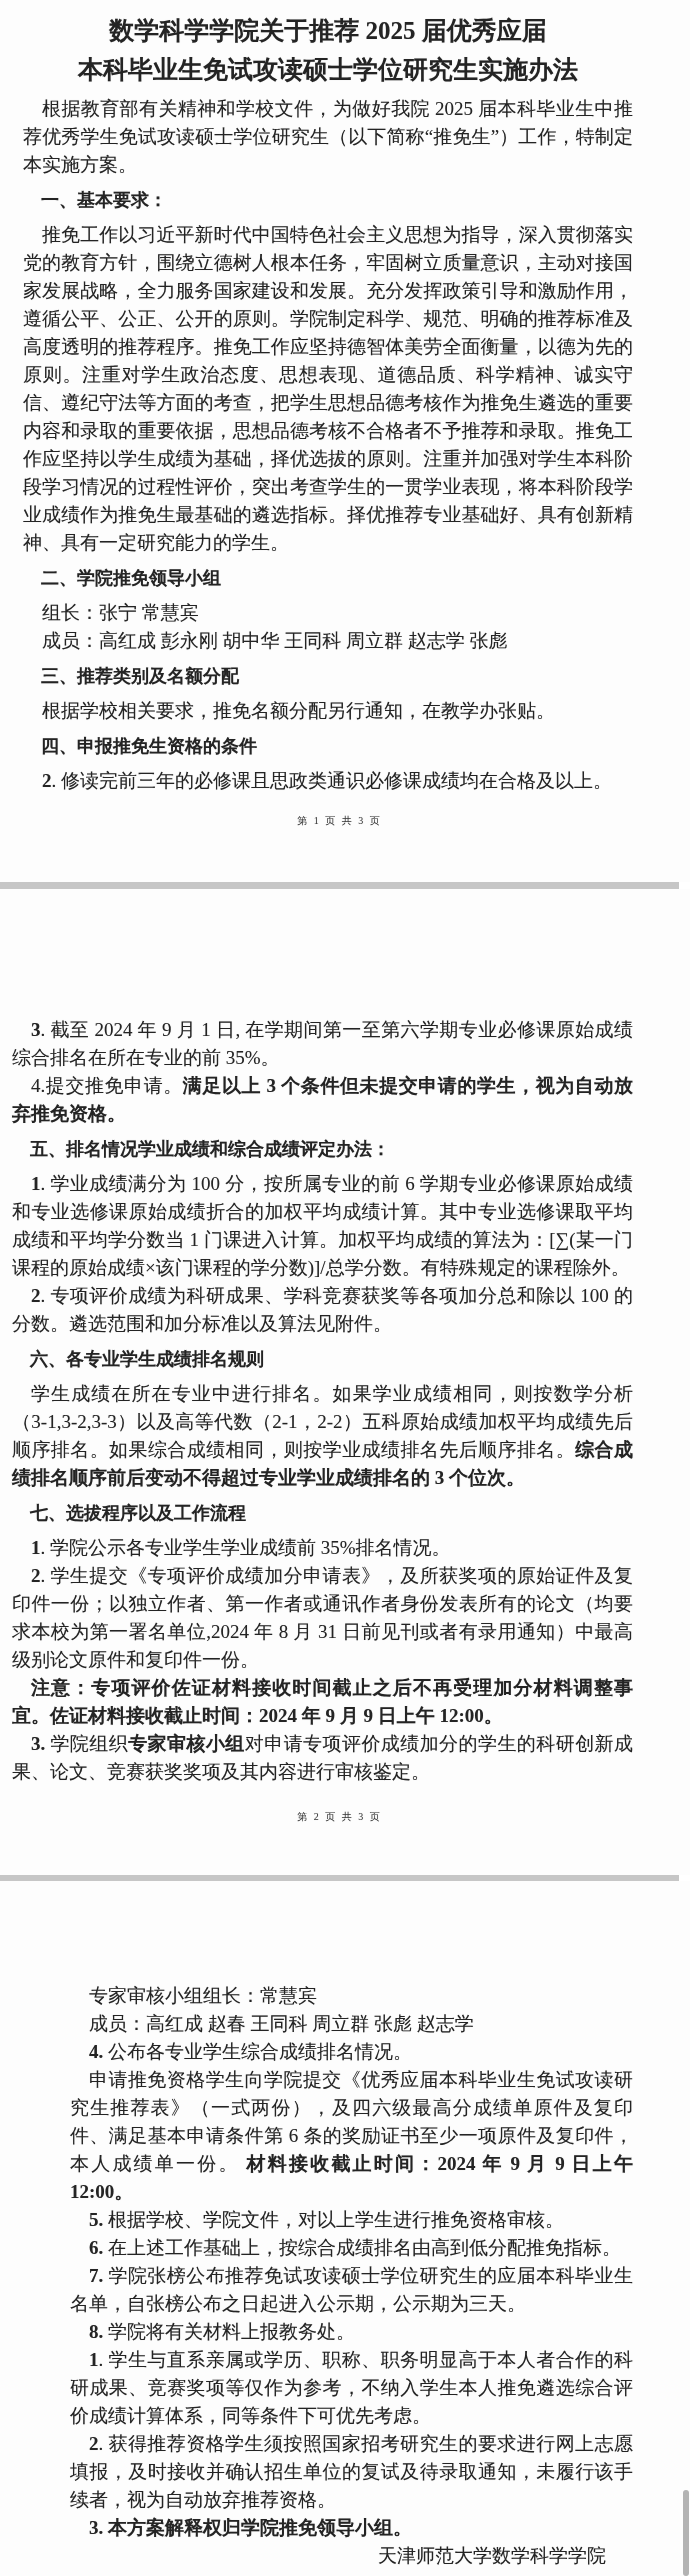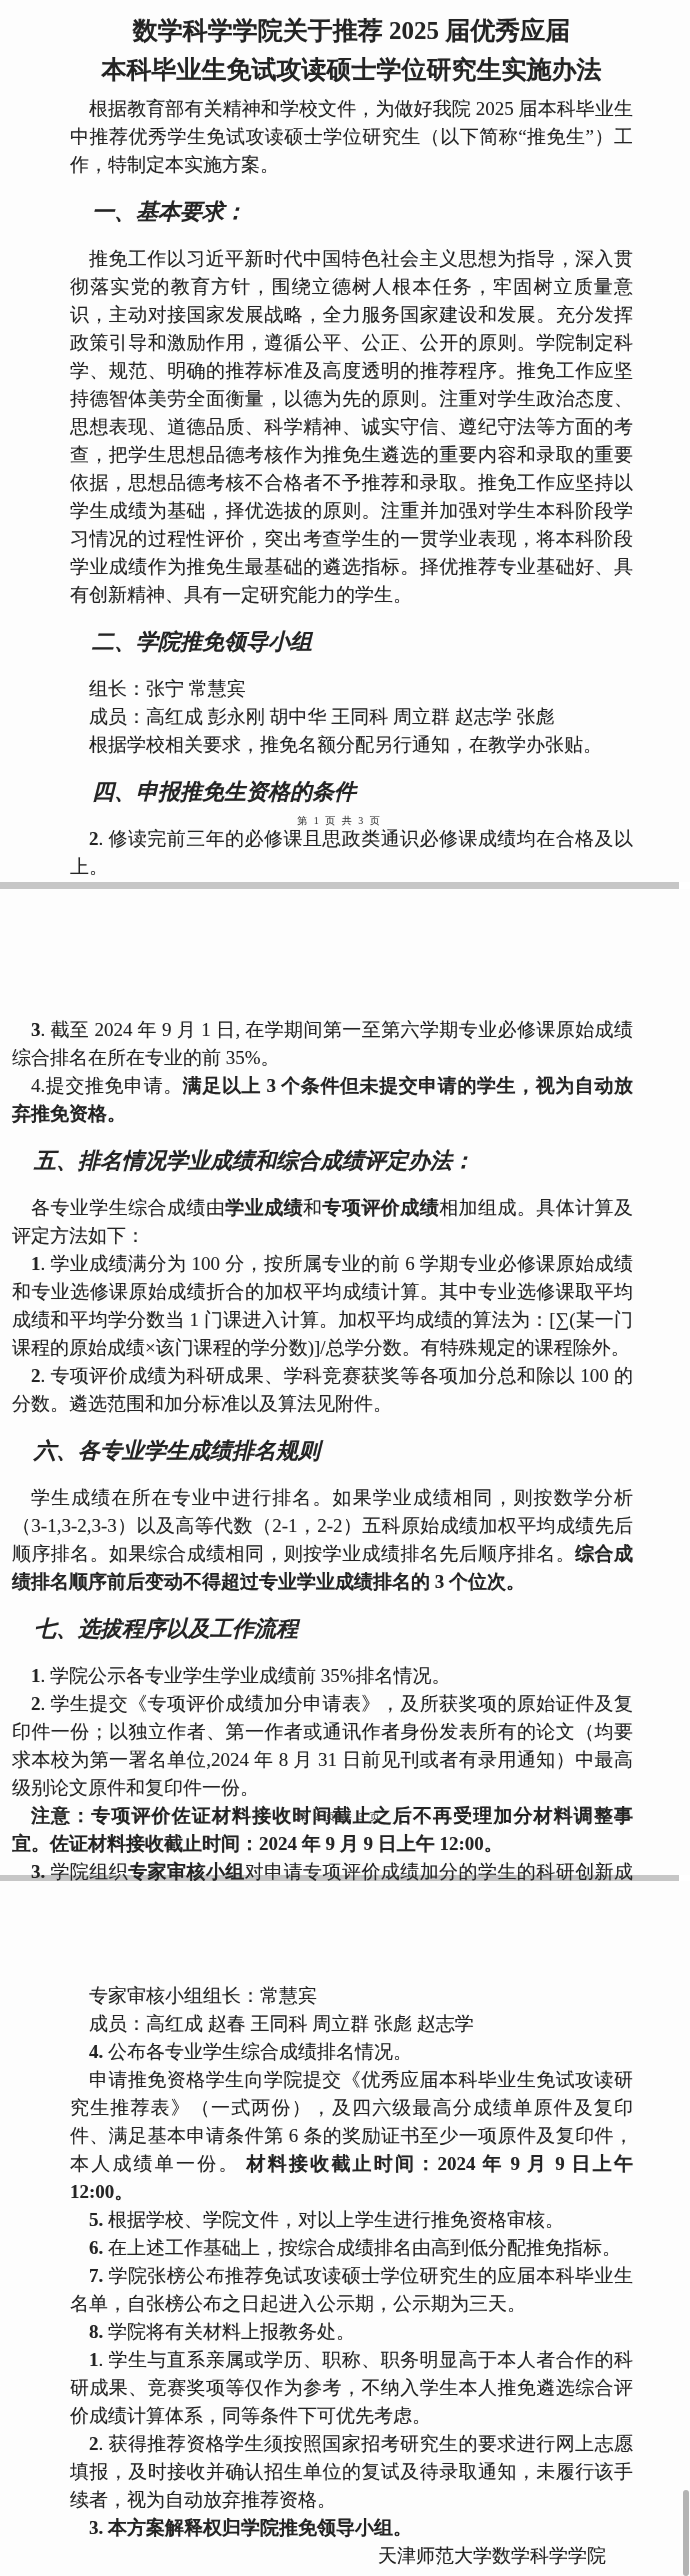--- a/index.html
+++ b/index.html
@@ -16,35 +16,34 @@
   }
   .page{position:relative;background:var(--page-bg);}
   .page-1{height:882px;}
   .page-2{height:986px;}
   .page-3{height:840px;}
   .divider{height:6.7px;background:var(--divider);margin-right:12px;}
   .page-body{
     padding-left:70px;padding-right:58px;
     font-size:19px;line-height:28px;text-align:justify;
   }
-  .page-1 .page-body{padding-top:10.8px;}
+  .page-1 .page-body{padding-top:10.8px;padding-left:23px;}
   .page-2 .page-body{padding-top:127px;padding-left:12px;}
   .page-3 .page-body{padding-top:101px;}
   .blk{text-shadow:0 0 0.7px rgba(70,70,70,0.35);}
   .title{
     text-align:center;font-weight:bold;font-size:25px;line-height:39px;
     text-indent:0;font-family:"Liberation Serif","DejaVu Serif",serif;
   }
   .title + .para{margin-top:6.7px;}
   .para,.line{text-indent:1em;}
   .heading{
-    text-indent:1em;font-weight:bold;margin:19px 0;
+    text-indent:1em;font-weight:bold;margin:7px 0;
     font-family:"Liberation Sans","DejaVu Sans",sans-serif;
-    font-size:22px;
-    font-style:italic;
+    font-size:18px;
   }
   .bold{font-weight:bold;}
   .sign{text-align:right;padding-right:27px;text-indent:0;}
   .page-footer{
     position:absolute;left:0;right:12px;bottom:54px;
     text-align:center;font-size:10px;color:#3a3a3a;letter-spacing:2px;
     text-shadow:0 0 0.7px rgba(70,70,70,0.3);
   }
   .page-2 .page-footer{bottom:51px;}
   .scrollbar-thumb{
@@ -60,35 +59,35 @@
   <div class="page page-1">
     <div class="page-body">
         <div class="blk title"><span>数学科学学院关于推荐 2025 届优秀应届</span></div>
         <div class="blk title"><span>本科毕业生免试攻读硕士学位研究生实施办法</span></div>
         <div class="blk para"><span>根据教育部有关精神和学校文件，为做好我院 2025 届本科毕业生中推荐优秀学生免试攻读硕士学位研究生（以下简称“推免生”）工作，特制定本实施方案。</span></div>
         <div class="blk heading"><span>一、基本要求：</span></div>
         <div class="blk para"><span>推免工作以习近平新时代中国特色社会主义思想为指导，深入贯彻落实党的教育方针，围绕立德树人根本任务，牢固树立质量意识，主动对接国家发展战略，全力服务国家建设和发展。充分发挥政策引导和激励作用，遵循公平、公正、公开的原则。学院制定科学、规范、明确的推荐标准及高度透明的推荐程序。推免工作应坚持德智体美劳全面衡量，以德为先的原则。注重对学生政治态度、思想表现、道德品质、科学精神、诚实守信、遵纪守法等方面的考查，把学生思想品德考核作为推免生遴选的重要内容和录取的重要依据，思想品德考核不合格者不予推荐和录取。推免工作应坚持以学生成绩为基础，择优选拔的原则。注重并加强对学生本科阶段学习情况的过程性评价，突出考查学生的一贯学业表现，将本科阶段学业成绩作为推免生最基础的遴选指标。择优推荐专业基础好、具有创新精神、具有一定研究能力的学生。</span></div>
         <div class="blk heading"><span>二、学院推免领导小组</span></div>
         <div class="blk line"><span>组长：张宁 常慧宾</span></div>
         <div class="blk line"><span>成员：高红成 彭永刚 胡中华 王同科 周立群 赵志学 张彪</span></div>
+        <div class="blk heading"><span>三、推荐类别及名额分配</span></div>
         <div class="blk line"><span>根据学校相关要求，推免名额分配另行通知，在教学办张贴。</span></div>
         <div class="blk heading"><span>四、申报推免生资格的条件</span></div>
         <div class="blk para"><span class="bold">2</span><span>. 修读完前三年的必修课且思政类通识必修课成绩均在合格及以上。</span></div>
       </div>
     <div class="page-footer">第 1 页 共 3 页</div>
   </div>
 
   <div class="divider"></div>
 
   <div class="page page-2">
     <div class="page-body">
         <div class="blk para"><span class="bold">3</span><span>. 截至 2024 年 9 月 1 日, 在学期间第一至第六学期专业必修课原始成绩综合排名在所在专业的前 35%。</span></div>
         <div class="blk para"><span>4.提交推免申请。</span><span class="bold">满足以上 3 个条件但未提交申请的学生，视为自动放弃推免资格。</span></div>
         <div class="blk heading"><span>五、排名情况</span><span class="bold">学业成绩</span><span>和</span><span class="bold">综合成绩</span><span>评定办法：</span></div>
-        <div class="blk para"><span>各专业学生综合成绩由</span><span class="bold">学业成绩</span><span>和</span><span class="bold">专项评价成绩</span><span>相加组成。具体计算及评定方法如下：</span></div>
         <div class="blk para"><span class="bold">1</span><span>. 学业成绩满分为 100 分，按所属专业的前 6 学期专业必修课原始成绩和专业选修课原始成绩折合的加权平均成绩计算。其中专业选修课取平均成绩和平均学分数当 1 门课进入计算。加权平均成绩的算法为：[∑(某一门课程的原始成绩×该门课程的学分数)]/总学分数。有特殊规定的课程除外。</span></div>
         <div class="blk para"><span class="bold">2</span><span>. 专项评价成绩为科研成果、学科竞赛获奖等各项加分总和除以 100 的分数。遴选范围和加分标准以及算法见附件。</span></div>
         <div class="blk heading"><span>六、各专业学生成绩排名规则</span></div>
         <div class="blk para"><span>学生成绩在所在专业中进行排名。如果学业成绩相同，则按数学分析（3-1,3-2,3-3）以及高等代数（2-1，2-2）五科原始成绩加权平均成绩先后顺序排名。如果综合成绩相同，则按学业成绩排名先后顺序排名。</span><span class="bold">综合成绩排名顺序前后变动不得超过专业学业成绩排名的 3 个位次。</span></div>
         <div class="blk heading"><span>七、选拔程序以及工作流程</span></div>
         <div class="blk para"><span class="bold">1</span><span>. 学院公示各专业学生学业成绩前 35%排名情况。</span></div>
         <div class="blk para"><span class="bold">2</span><span>. 学生提交《专项评价成绩加分申请表》，及所获奖项的原始证件及复印件一份；以独立作者、第一作者或通讯作者身份发表所有的论文（均要求本校为第一署名单位,2024 年 8 月 31 日前见刊或者有录用通知）中最高级别论文原件和复印件一份。</span></div>
         <div class="blk para"><span class="bold">注意：专项评价佐证材料接收时间截止之后不再受理加分材料调整事宜。佐证材料接收截止时间：2024 年 9 月 9 日上午 12:00。</span></div>
         <div class="blk para"><span class="bold">3.</span><span> 学院组织</span><span class="bold">专家审核小组</span><span>对申请专项评价成绩加分的学生的科研创新成果、论文、竞赛获奖奖项及其内容进行审核鉴定。</span></div>
       </div>

